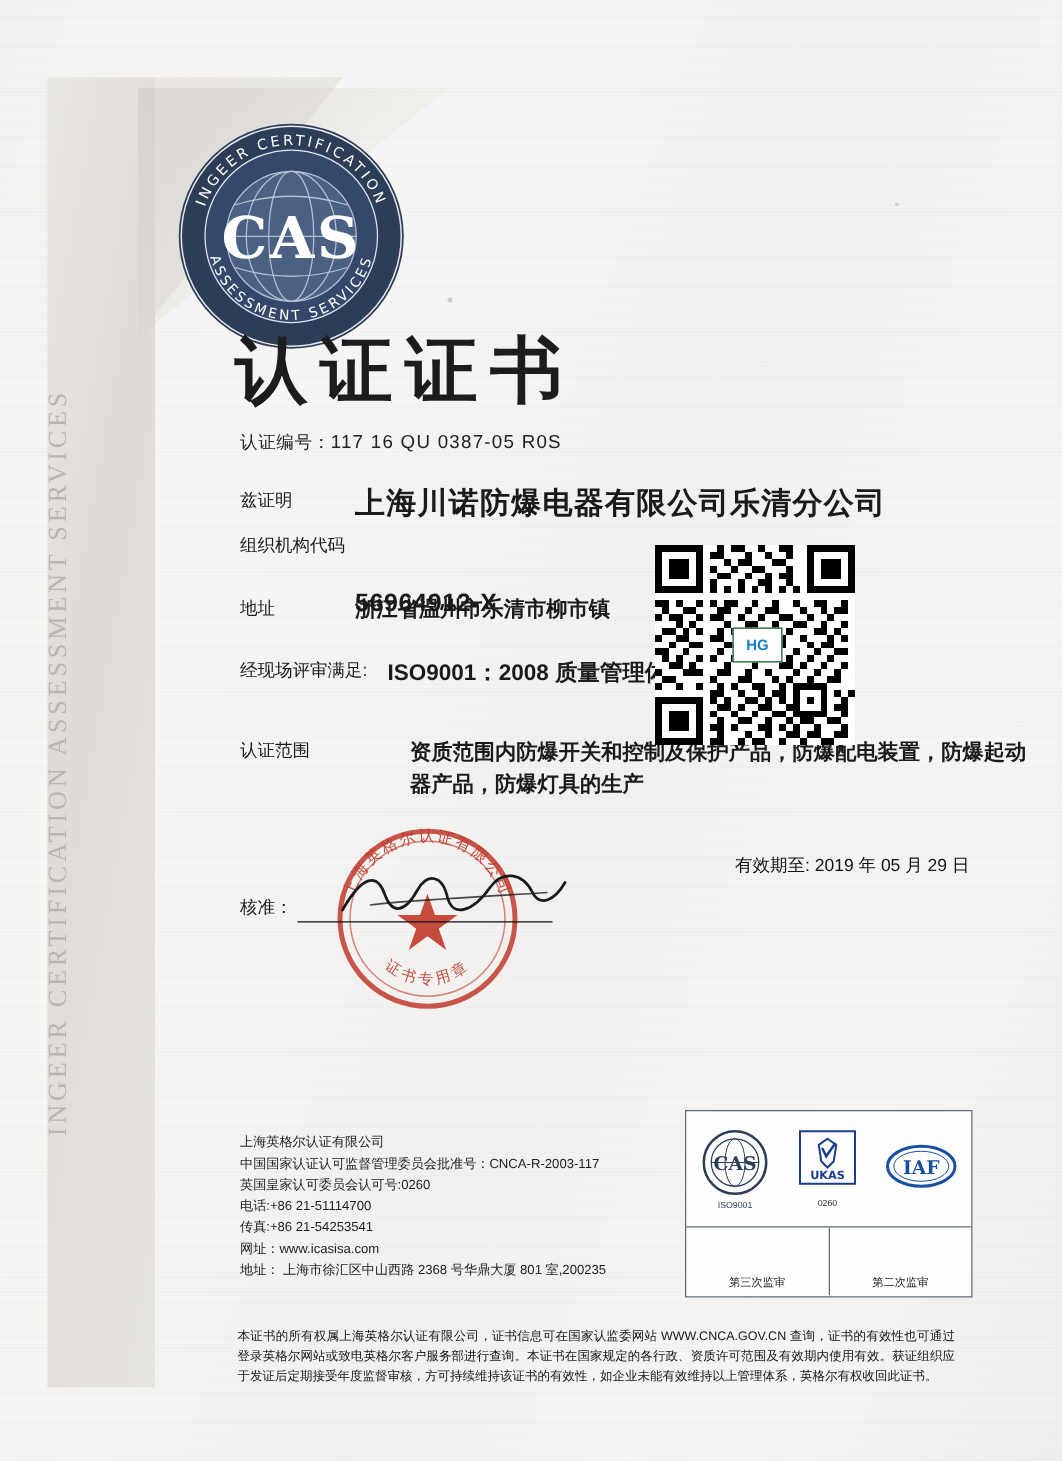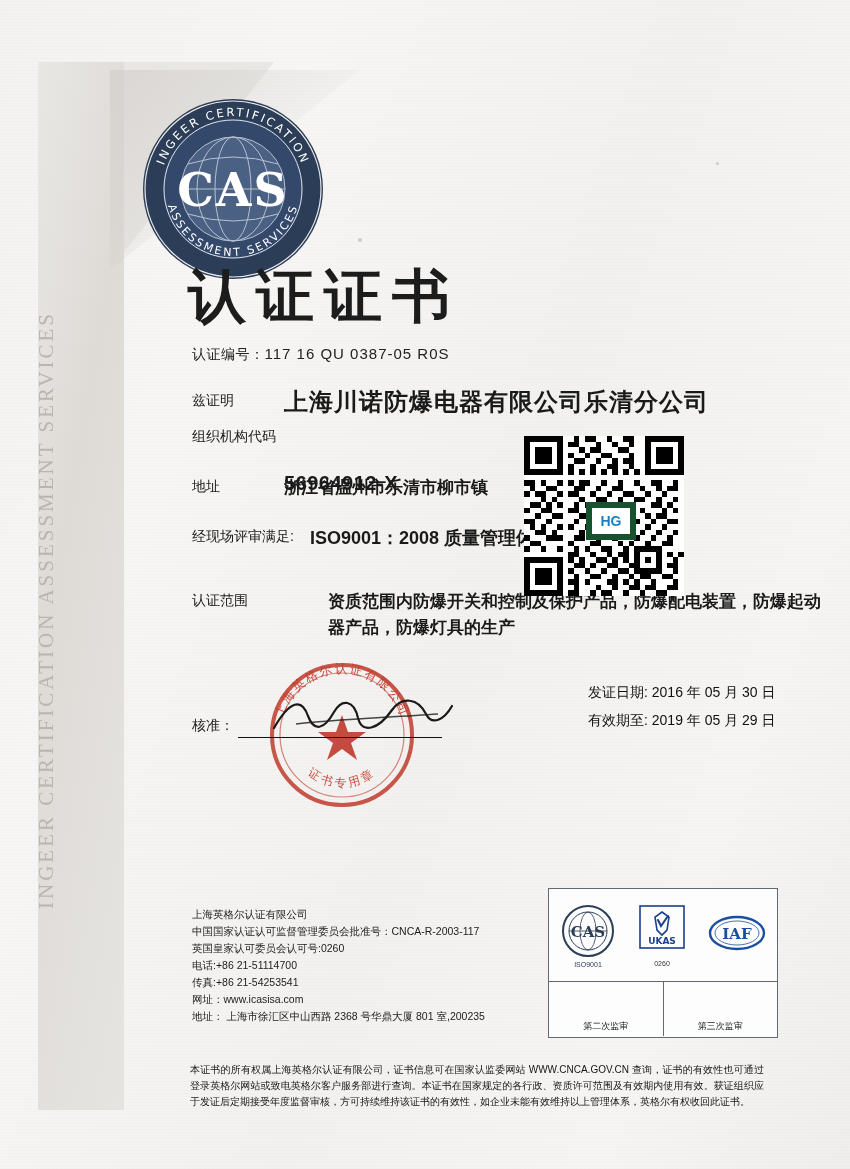--- a/index.html
+++ b/index.html
@@ -170,24 +170,24 @@
   }
   .qr-wrap svg { display: block; }
   .qr-logo {
     position: absolute;
     left: 62px; top: 66px;
     width: 38px; height: 26px;
     background: #ffffff;
     display: flex;
     align-items: center;
     justify-content: center;
-    font-size: 14px;
+    font-size: 12px;
     color: #1a7fc1;
     font-weight: bold;
-    border: 6px solid #14532d;
+    border: 1px solid #14532d;
   }
 
   
   .approve-label {
     position: absolute;
     left: 192px;
     top: 717px;
     font-size: 14px;
     color: #1a1a1a;
   }
@@ -599,24 +599,20 @@
   </div>
 
   <svg class="signature" viewBox="0 0 190 50">
     <path d="M6 38 C 22 10, 34 8, 40 26 C 46 42, 56 40, 66 22 C 74 8, 86 10, 90 28 C 94 44, 110 40, 124 20 C 134 6, 150 8, 158 24 C 164 36, 176 30, 184 16" fill="none" stroke="#1a1a1a" stroke-width="2.2" stroke-linecap="round"></path>
     <path d="M28 34 C 60 30, 110 28, 170 24" fill="none" stroke="#1a1a1a" stroke-width="1.4" opacity=".8"></path>
   </svg>
   <div class="sign-line"></div>
 
   <div class="dates">
     <div>
-      <span>发证日期:</span>
-      <span>2016 年 05 月 30 日</span>
-    </div>
-    <div>
       <span>有效期至:</span>
       <span>2019 年 05 月 29 日</span>
     </div>
   </div>
 
   <div class="bottom-info">
     <div>上海英格尔认证有限公司</div>
     <div>中国国家认证认可监督管理委员会批准号：CNCA-R-2003-117</div>
     <div>英国皇家认可委员会认可号:0260</div>
     <div>电话:+86 21-51114700</div>
@@ -648,22 +644,22 @@
       </div>
       <div style="text-align:center;">
         <svg width="58" height="40" viewBox="0 0 58 40">
           <ellipse cx="29" cy="20" rx="27" ry="16" fill="none" stroke="#1a4fa0" stroke-width="2.4"></ellipse>
           <ellipse cx="29" cy="20" rx="22" ry="12" fill="none" stroke="#1a4fa0" stroke-width=".8"></ellipse>
           <text x="29" y="26" text-anchor="middle" font-family="DejaVu Serif, serif" font-size="15" font-weight="bold" fill="#1a4fa0">IAF</text>
         </svg>
       </div>
     </div>
     <div class="marks-bottom">
+      <div class="cell">第三次监审</div>
       <div class="cell">第二次监审</div>
-      <div class="cell">第三次监审</div>
     </div>
   </div>
 
   <div class="disclaimer">本证书的所有权属上海英格尔认证有限公司，证书信息可在国家认监委网站 WWW.CNCA.GOV.CN 查询，证书的有效性也可通过登录英格尔网站或致电英格尔客户服务部进行查询。本证书在国家规定的各行政、资质许可范围及有效期内使用有效。获证组织应于发证后定期接受年度监督审核，方可持续维持该证书的有效性，如企业未能有效维持以上管理体系，英格尔有权收回此证书。</div>
 
   <div class="faint-dot" style="left:716px; top:162px; width:3px; height:3px;"></div>
   <div class="faint-dot" style="left:358px; top:238px; width:4px; height:4px;"></div>
 </div>
 
 </body></html>

